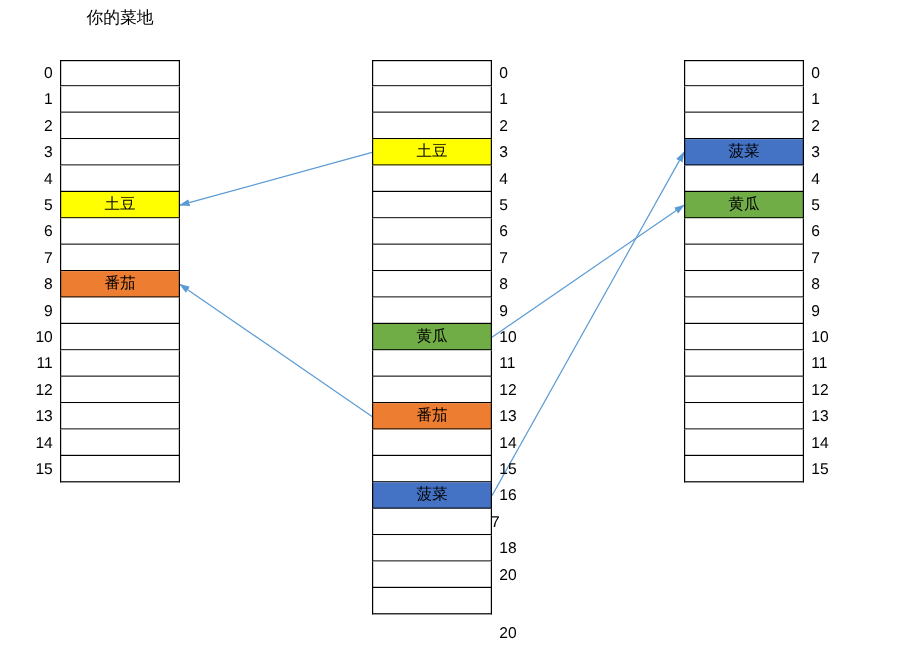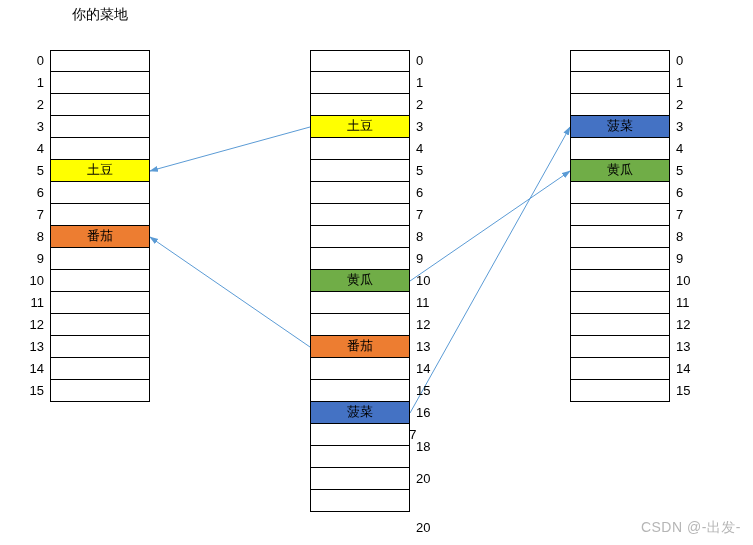--- a/index.html
+++ b/index.html
@@ -74,21 +74,20 @@
         <path d="M0,0 L9,3 L0,6 Z" fill="#5b9bd5"></path>
       </marker>
     </defs>
     <g id="arrow-group" stroke="#5b9bd5" stroke-width="1" fill="none">
         <line x1="310" y1="127" x2="150" y2="171" marker-end="url(#ah)"></line>
         <line x1="310" y1="347" x2="150" y2="237" marker-end="url(#ah)"></line>
         <line x1="410" y1="281" x2="570" y2="171" marker-end="url(#ah)"></line>
         <line x1="410" y1="413" x2="570" y2="127" marker-end="url(#ah)"></line>
       </g>
   </svg>
-  <div class="watermark">CSDN @-出发-</div>
 <div class="title" style="left: 40px; width: 120px;">你的菜地</div>
     <div class="lbl-left" style="left: 20px; top: 50px;">0</div>
     <div class="lbl-left" style="left: 20px; top: 72px;">1</div>
     <div class="lbl-left" style="left: 20px; top: 94px;">2</div>
     <div class="lbl-left" style="left: 20px; top: 116px;">3</div>
     <div class="lbl-left" style="left: 20px; top: 138px;">4</div>
     <div class="lbl-left" style="left: 20px; top: 160px;">5</div>
     <div class="lbl-left" style="left: 20px; top: 182px;">6</div>
     <div class="lbl-left" style="left: 20px; top: 204px;">7</div>
     <div class="lbl-left" style="left: 20px; top: 226px;">8</div>
@@ -128,21 +127,21 @@
     <div class="lbl-right" style="left: 416px; top: 226px;">8</div>
     <div class="lbl-right" style="left: 416px; top: 248px;">9</div>
     <div class="lbl-right" style="left: 416px; top: 270px;">10</div>
     <div class="lbl-right" style="left: 416px; top: 292px;">11</div>
     <div class="lbl-right" style="left: 416px; top: 314px;">12</div>
     <div class="lbl-right" style="left: 416px; top: 336px;">13</div>
     <div class="lbl-right" style="left: 416px; top: 358px;">14</div>
     <div class="lbl-right" style="left: 416px; top: 380px;">15</div>
     <div class="lbl-right" style="left: 416px; top: 402px;">16</div>
     <div class="lbl-right" style="left: 402px; top: 424px;">17</div>
-    <div class="lbl-right" style="left: 416px; top: 436px;">18</div>
+    <div class="lbl-right" style="left: 416px; top: 446px;">18</div>
     <div class="lbl-right" style="left: 416px; top: 468px;">20</div>
     <div class="lbl-right" style="left: 416px; top: 490px; margin-top: 27px;">20</div>
     <div class="col" style="left: 310px;">
       <div class="cell"></div>
       <div class="cell"></div>
       <div class="cell"></div>
       <div class="cell" style="background: rgb(255, 255, 0);">土豆</div>
       <div class="cell"></div>
       <div class="cell"></div>
       <div class="cell"></div>

